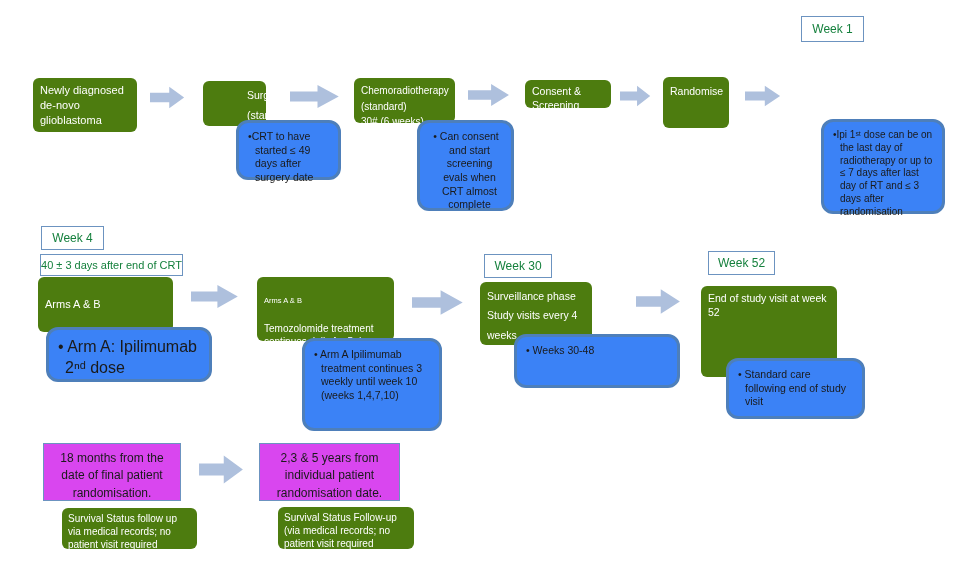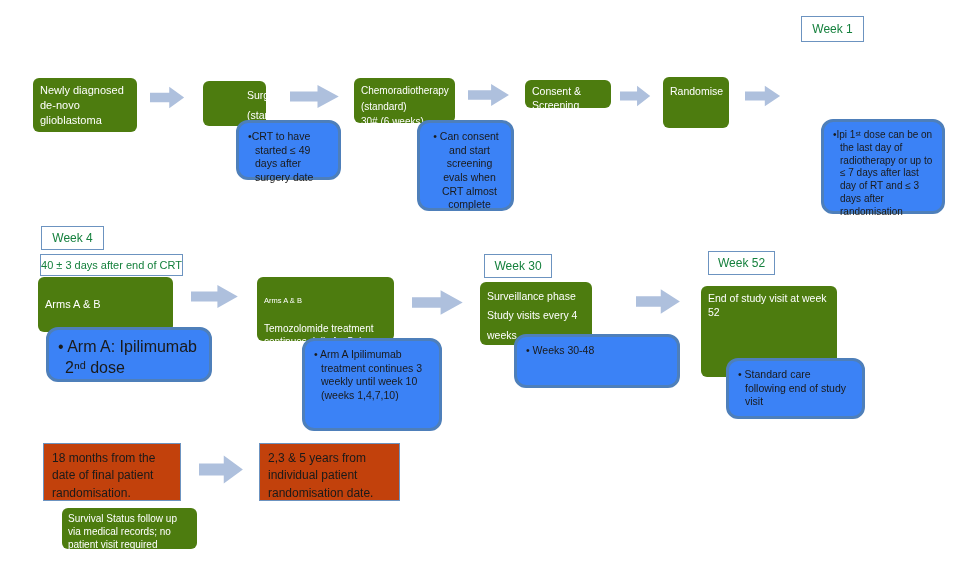--- a/index.html
+++ b/index.html
@@ -16,23 +16,23 @@
     position:absolute;background:#3b82f6;border:3px solid #4e7fba;border-radius:12px;
     padding:7px 8px 7px 16px;text-indent:-7px;font-size:10.5px;line-height:1.3;
     color:#1a1a1a;box-sizing:border-box;z-index:3;white-space:normal;
   }
   .weeklabel{
     position:absolute;background:#ffffff;border:1px solid #6c93c0;
     font-size:12px;color:#15803d;display:flex;align-items:center;justify-content:center;
     box-sizing:border-box;z-index:2;
   }
   .whitebox{
-    position:absolute;background:#c2410c;border:1px solid #6c93c0;
+    position:absolute;background:#d946ef;border:1px solid #6c93c0;
     font-size:12px;color:#1a1a1a;padding:6px 8px;line-height:1.45;
-    box-sizing:border-box;z-index:1;white-space:pre-line;
+    box-sizing:border-box;z-index:1;white-space:pre-line;text-align:center;
   }
   .arrow{position:absolute;z-index:0;}
   .arrow svg{display:block;width:100%;height:100%;}
   .arrow polygon{fill:#aec0dd;}
   .sub-sm{font-size:7.5px;line-height:1.2;}
 </style>
 </head>
 <body>
 
 <div id="canvas">
@@ -147,14 +147,15 @@
   <div class="arrow" style="left:199px;top:453px;width:45px;height:33px;">
     <svg viewBox="0 0 40 27" preserveAspectRatio="none">
         <polygon points="0,8.5 22,8.5 22,2 39,13.5 22,25 22,18.5 0,18.5"></polygon>
       </svg>
   </div>
 
   <div class="whitebox" style="left:259px;top:443px;width:141px;height:58px;">2,3 &amp; 5 years from individual patient randomisation date.</div>
 
   <div class="bluebox" style="left:62px;top:508px;width:135px;height:41px;font-size:10px;line-height:1.3;padding:4px 6px;">Survival Status follow up via medical records; no patient visit required</div>
 
+  <div class="bluebox" style="left:278px;top:507px;width:136px;height:42px;font-size:10px;line-height:1.3;padding:4px 6px;">Survival Status Follow-up (via medical records; no patient visit required</div>
 
 </div>
 
 </body></html>

